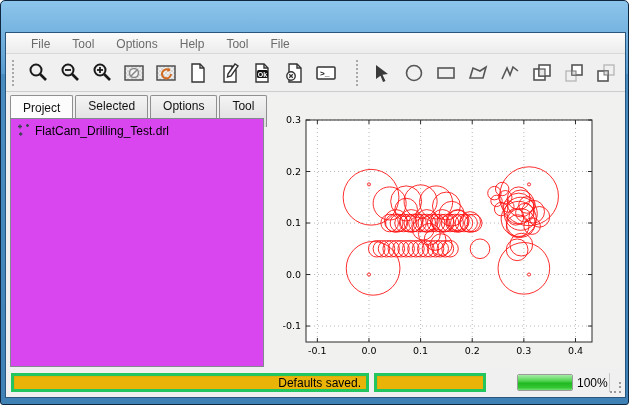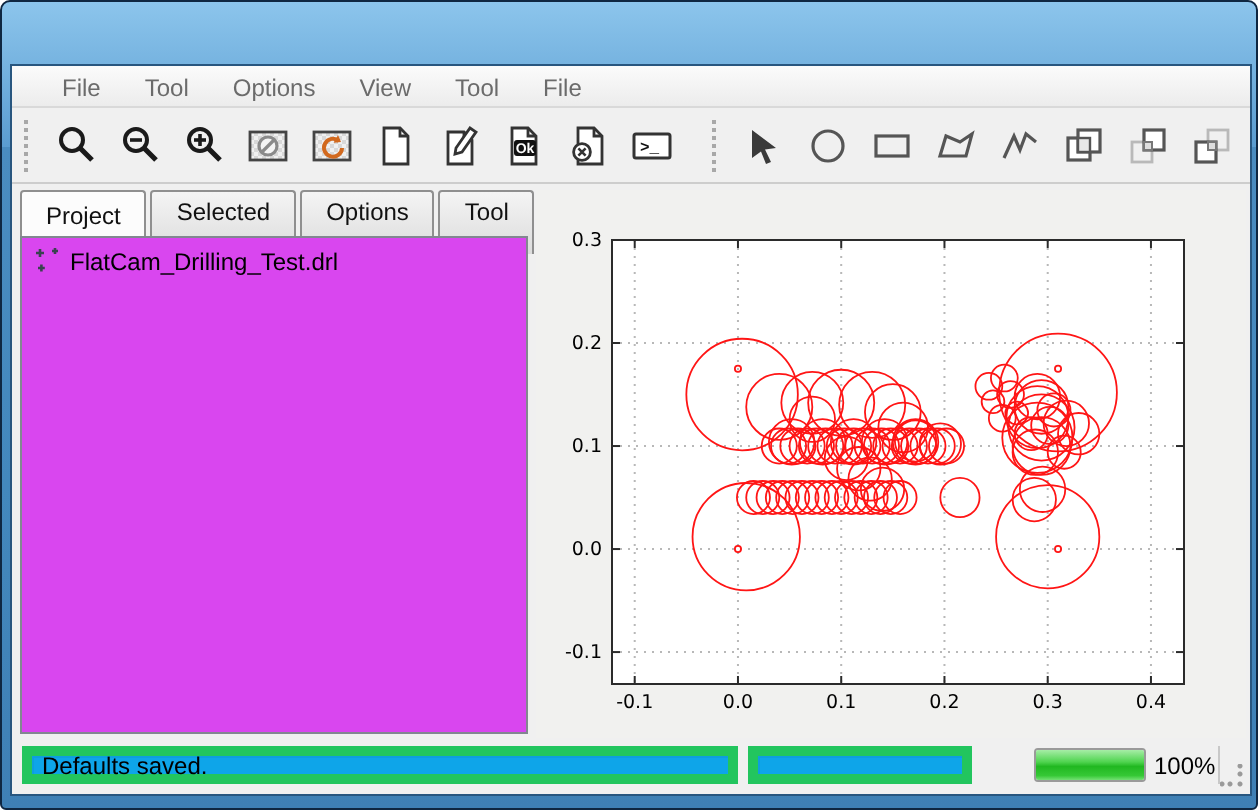--- a/index.html
+++ b/index.html
@@ -57,23 +57,23 @@
   .tree-panel { position:absolute; left:0; top:25px; right:2px; bottom:2px;
     background:#d946ef; border:1px solid #828790; }
   .tree-item { display:flex; align-items:center; gap:5px; padding:4px 2px 2px 4px; color:#000; }
   .tree-item svg { width:15px; height:15px; flex:0 0 auto; }
 
   .figure { position:absolute; left:262px; top:2px; right:2px; bottom:2px; background:#f1f1ef; }
   .figure svg { position:absolute; left:0; top:0; }
 
   
   .statusbar { position:absolute; left:0; right:0; bottom:0; height:28px; background:#f0f0f0; }
-  .status-box { position:absolute; top:4px; height:19px; background:#0ea5e9;
-    border:5px solid #22c55e; box-shadow:inset 1px 1px 0 rgba(0,0,0,.04); 
-    display:flex; align-items:center; padding:0 5px; color:#000; }
+  .status-box { position:absolute; top:4px; height:19px; background:#eab308;
+    border:3px solid #22c55e; box-shadow:inset 1px 1px 0 rgba(0,0,0,.04); 
+    display:flex; align-items:center; padding:0 5px; color:#000;justify-content:flex-end; }
   .units-label { position:absolute; top:7px; color:#000;padding-left:48px; }
   .progress { position:absolute; top:5px; width:56px; height:17px; border:1px solid #9a9a9a;
     border-radius:2px; background:#e6e6e6; overflow:hidden; }
   .progress-fill { height:100%;
     background:linear-gradient(180deg,#a6eda6 0%,#4fd44f 40%,#21b821 55%,#35c835 85%,#73e073 100%); }
   .progress-label { position:absolute; top:7px; color:#000; }
   .status-sep { position:absolute; top:4px; height:19px; width:1px; background:#c8c8c8; }
   .resize-grip { position:absolute; right:3px; bottom:3px; width:12px; height:12px;
     background:
       radial-gradient(circle at 10px 10px, #9a9a9a 1px, transparent 1.5px),
@@ -87,21 +87,21 @@
 
 <div class="window">
 
 
   <div class="content">
 
     <div class="menubar">
       <span class="menu-item">File</span>
       <span class="menu-item">Tool</span>
       <span class="menu-item">Options</span>
-      <span class="menu-item">View</span>
+      <span class="menu-item">Help</span>
       <span class="menu-item">Tool</span>
       <span class="menu-item">File</span>
     </div>
 
     <div class="toolbar">
       <div class="tb-handle"></div>
 
       <div class="tb-btn">
         <svg viewBox="0 0 22 22">
           <circle cx="9" cy="8" r="5.5" fill="none" stroke="#1a1a1a" stroke-width="2"></circle>

